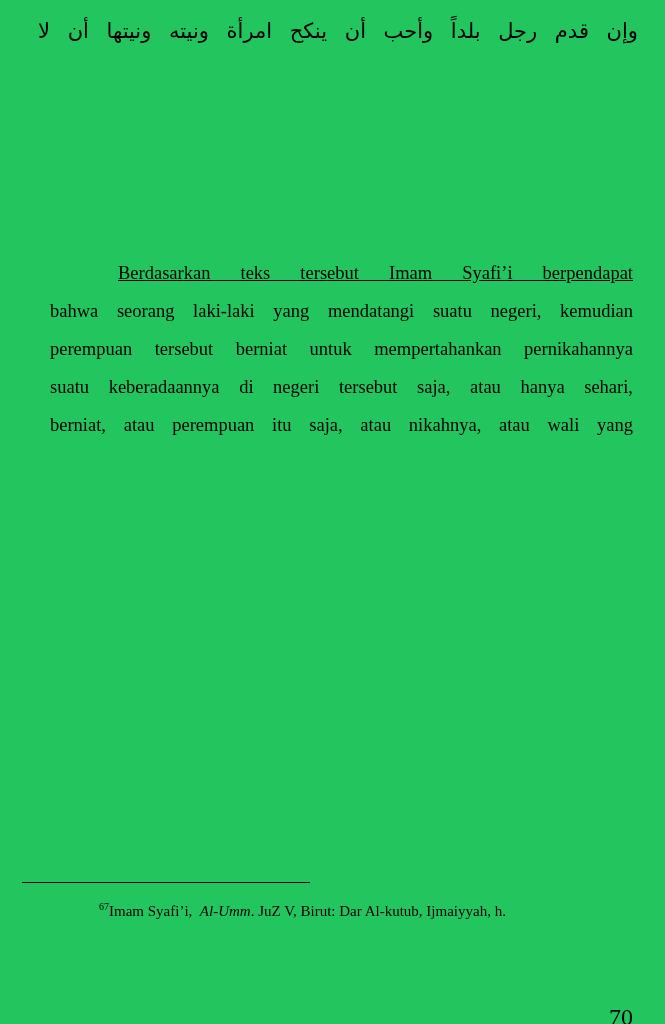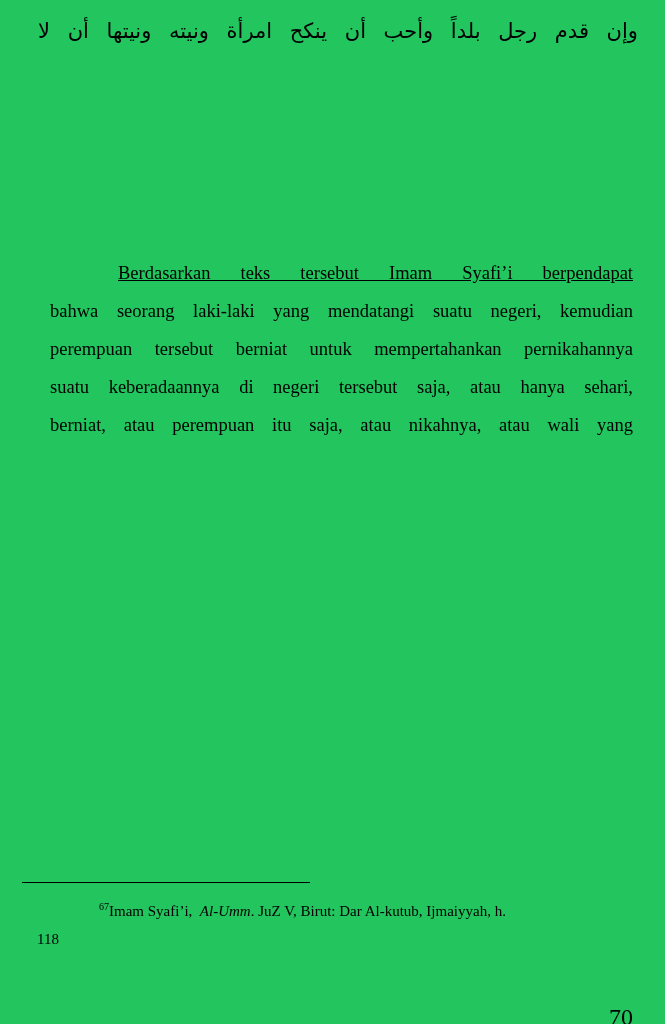--- a/index.html
+++ b/index.html
@@ -155,18 +155,17 @@
     <span class="body-line">bahwa seorang laki-laki yang mendatangi suatu negeri, kemudian</span>
     <span class="body-line">perempuan tersebut berniat untuk mempertahankan pernikahannya</span>
     <span class="body-line">suatu keberadaannya di negeri tersebut saja, atau hanya sehari,</span>
     <span class="body-line">berniat, atau perempuan itu saja, atau nikahnya, atau wali yang</span>
   </div>
 
   <div class="footnote-rule"></div>
 
   <div class="footnote">
     <span class="fn-first"><span class="fn-sup">67</span><span>Imam Syafi’i,</span>&nbsp; <span class="italic">Al-Umm</span><span>. JuZ V, Birut: Dar Al-kutub, Ijmaiyyah, h.</span></span>
-    <span class="fn-cont">118</span>
   </div>
 
   <div class="page-number">70</div>
 
 </div>
 
 </body></html>

